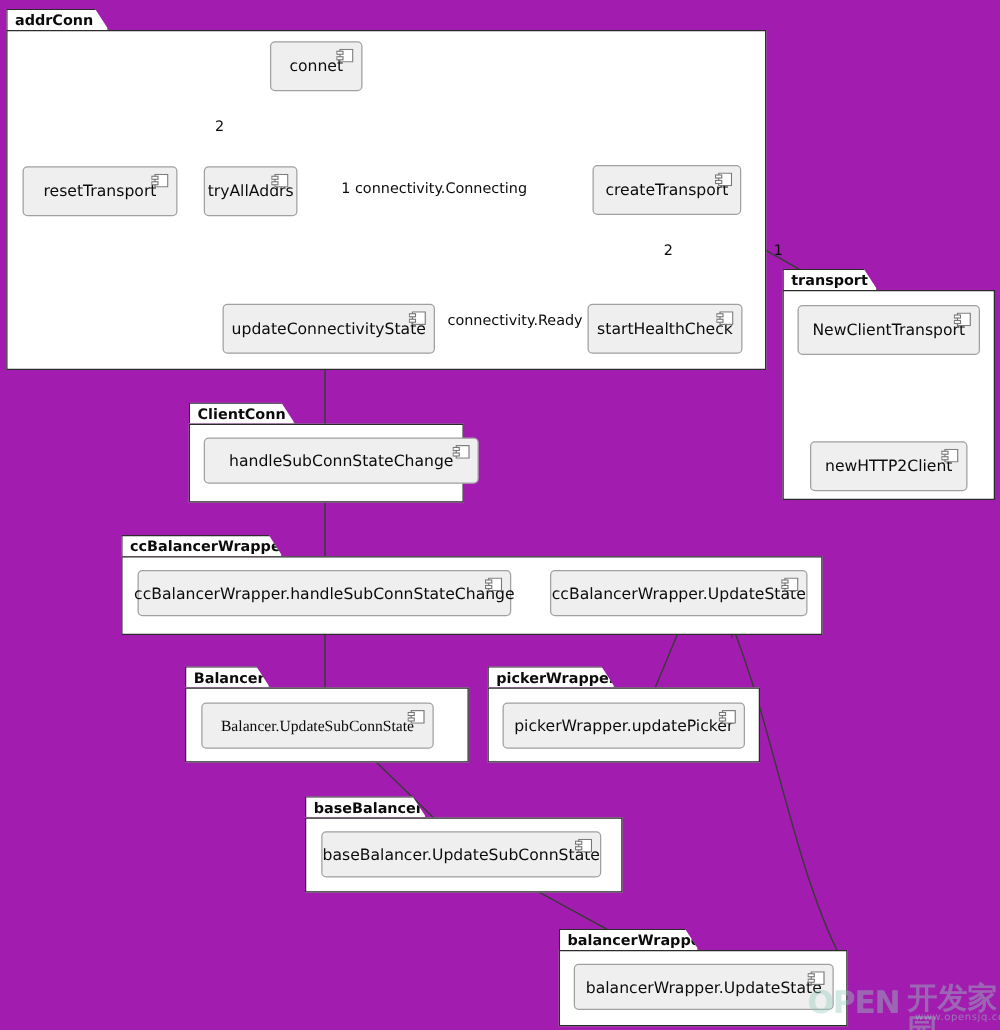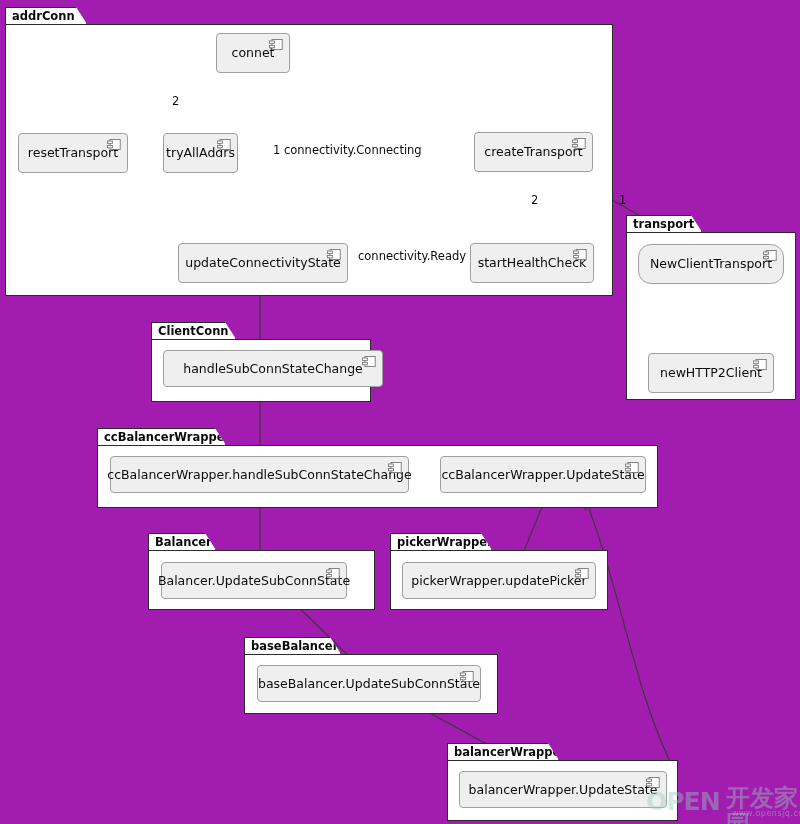--- a/index.html
+++ b/index.html
@@ -199,21 +199,21 @@
 
     <div class="node" style="left:216px; top:33px; width:74px; height:40px;">
       <svg class="comp-icon" viewBox="0 0 14 11">
         <rect x="3" y="0.5" width="10.2" height="10" fill="#ffffff" stroke="#777" stroke-width="0.9"></rect>
         <rect x="0.4" y="2" width="5" height="2.4" fill="#ffffff" stroke="#777" stroke-width="0.9"></rect>
         <rect x="0.4" y="6.4" width="5" height="2.4" fill="#ffffff" stroke="#777" stroke-width="0.9"></rect>
       </svg>
       <span class="label">connet</span>
     </div>
 
-    <div class="node" style="left:18px; top:133px; width:110px; height:40px;">
+    <div class="node" style="left:18px; top:133px; width:124px; height:40px;">
       <svg class="comp-icon" viewBox="0 0 14 11">
         <rect x="3" y="0.5" width="10.2" height="10" fill="#ffffff" stroke="#777" stroke-width="0.9"></rect>
         <rect x="0.4" y="2" width="5" height="2.4" fill="#ffffff" stroke="#777" stroke-width="0.9"></rect>
         <rect x="0.4" y="6.4" width="5" height="2.4" fill="#ffffff" stroke="#777" stroke-width="0.9"></rect>
       </svg>
       <span class="label">resetTransport</span>
     </div>
 
     <div class="node" style="left:163px; top:133px; width:75px; height:40px;">
       <svg class="comp-icon" viewBox="0 0 14 11">
@@ -249,21 +249,21 @@
         <rect x="0.4" y="6.4" width="5" height="2.4" fill="#ffffff" stroke="#777" stroke-width="0.9"></rect>
       </svg>
       <span class="label">updateConnectivityState</span>
     </div>
 
     <div class="pkg" style="left:626px; top:215px; width:170px; height:185px;">
       <div class="pkg-tab" style="width:76px;"><span>transport</span></div>
       <div class="pkg-body" style="top:17px; height:168px;"></div>
     </div>
 
-    <div class="node" style="left:638px; top:244px; width:146px; height:40px;border-radius:13px;">
+    <div class="node" style="left:638px; top:244px; width:146px; height:40px;">
       <svg class="comp-icon" viewBox="0 0 14 11">
         <rect x="3" y="0.5" width="10.2" height="10" fill="#ffffff" stroke="#777" stroke-width="0.9"></rect>
         <rect x="0.4" y="2" width="5" height="2.4" fill="#ffffff" stroke="#777" stroke-width="0.9"></rect>
         <rect x="0.4" y="6.4" width="5" height="2.4" fill="#ffffff" stroke="#777" stroke-width="0.9"></rect>
       </svg>
       <span class="label">NewClientTransport</span>
     </div>
 
     <div class="node" style="left:648px; top:353px; width:126px; height:40px;">
       <svg class="comp-icon" viewBox="0 0 14 11">
@@ -309,21 +309,21 @@
         <rect x="0.4" y="6.4" width="5" height="2.4" fill="#ffffff" stroke="#777" stroke-width="0.9"></rect>
       </svg>
       <span class="label">ccBalancerWrapper.UpdateState</span>
     </div>
 
     <div class="pkg" style="left:148px; top:533px; width:227px; height:77px;">
       <div class="pkg-tab" style="width:68px;"><span>Balancer</span></div>
       <div class="pkg-body" style="top:17px; height:60px;"></div>
     </div>
 
-    <div class="node" style="left:161px; top:562px; width:186px; height:37px;">
+    <div class="node" style="left:161px; top:562px; width:186px; height:37px;font-family:Liberation Serif, serif;">
       <svg class="comp-icon" viewBox="0 0 14 11">
         <rect x="3" y="0.5" width="10.2" height="10" fill="#ffffff" stroke="#777" stroke-width="0.9"></rect>
         <rect x="0.4" y="2" width="5" height="2.4" fill="#ffffff" stroke="#777" stroke-width="0.9"></rect>
         <rect x="0.4" y="6.4" width="5" height="2.4" fill="#ffffff" stroke="#777" stroke-width="0.9"></rect>
       </svg>
       <span class="label">Balancer.UpdateSubConnState</span>
     </div>
 
     <div class="pkg" style="left:390px; top:533px; width:218px; height:77px;">
       <div class="pkg-tab" style="width:102px;"><span>pickerWrapper</span></div>

